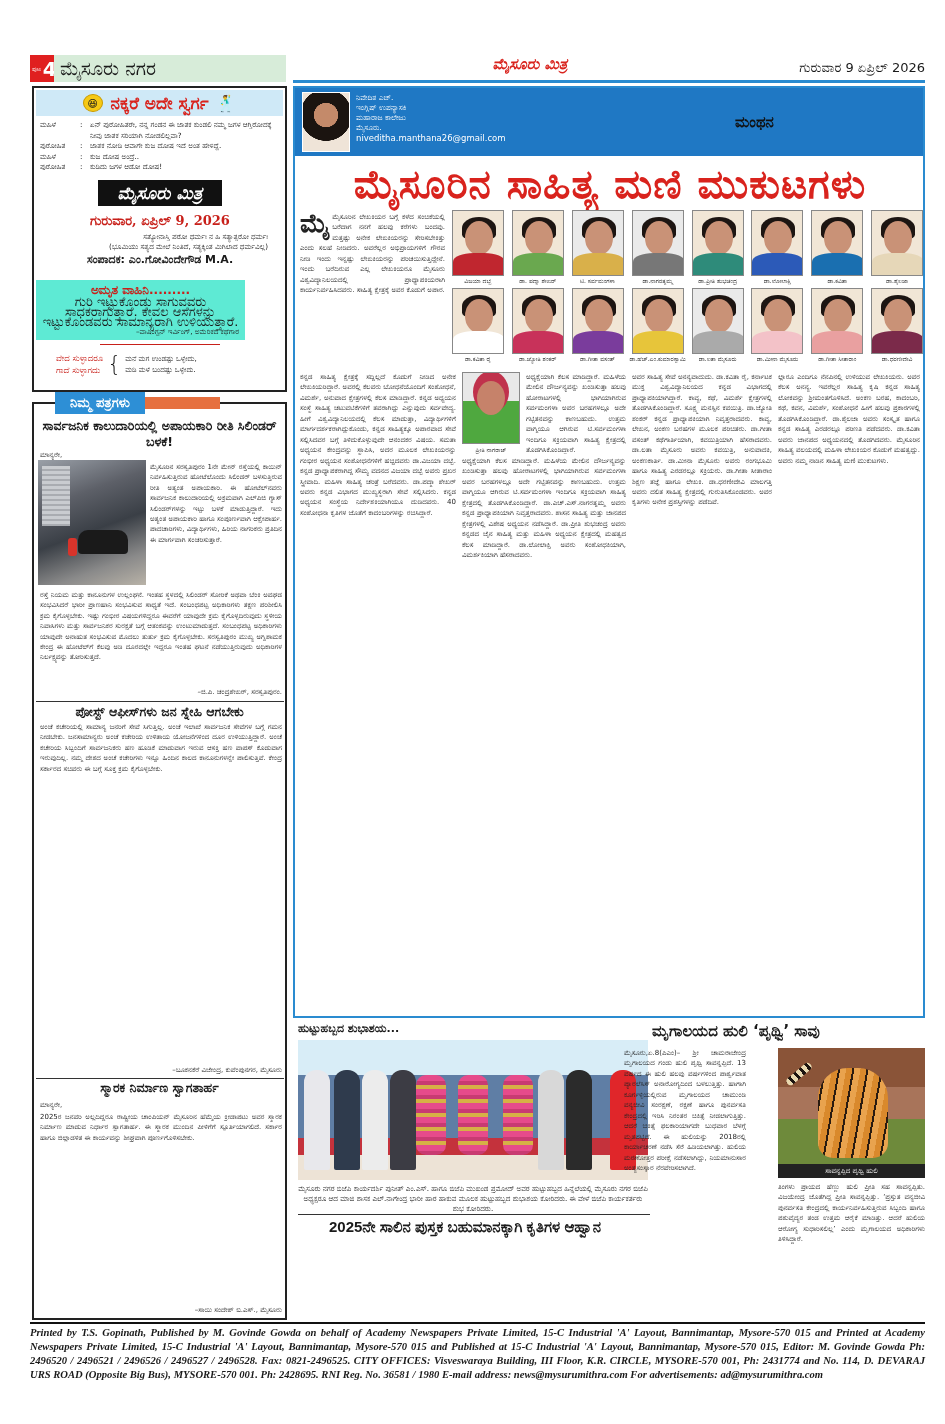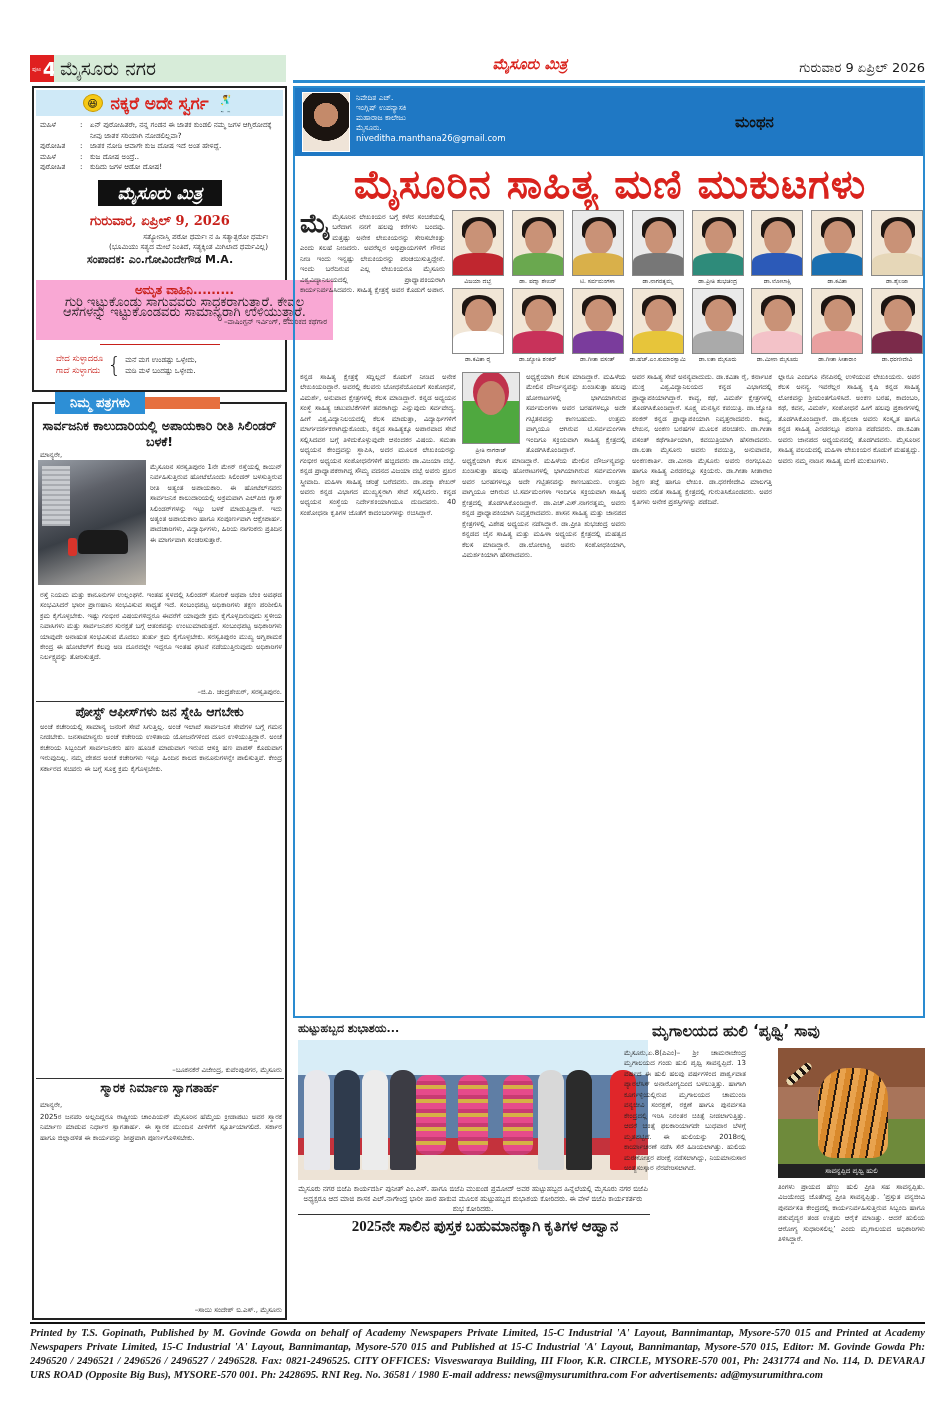--- a/index.html
+++ b/index.html
@@ -22,26 +22,26 @@
   .smiley { width: 20px; height: 18px; background: #f6c914; border-radius: 50%; border: 1px solid #c99a00; display:flex; align-items:center; justify-content:center; font-size:10px; }
   .dancer { font-size: 16px; color:#2a4fa0; }
   .joke { left: 40px; top: 120px; width: 240px; font-size: 7.2px; line-height: 10.5px; }
   .joke .row { display: flex; }
   .joke .sp { width: 40px; flex-shrink: 0; }
   .joke .colon { width: 10px; flex-shrink: 0; }
   .brand-block { left: 98px; top: 180px; width: 124px; height: 26px; background: #111; color: #fff; font-size: 17px; font-weight: bold; text-align: center; line-height: 26px; font-style: italic; }
   .date-red { left: 40px; top: 213px; width: 240px; text-align: center; color: #c8201a; font-size: 13px; font-weight: bold; font-family: "DejaVu Serif", serif; }
   .motto { left: 28px; top: 232px; width: 240px; text-align: right; font-size: 7.2px; line-height: 10px; }
   .editor { left: 40px; top: 253px; width: 240px; text-align: center; font-size: 11px; font-weight: bold; }
-  .amrutha { left: 36px; top: 280px; width: 297px; height: 60px; background: #f9a8d4; }
+  .amrutha { left: 36px; top: 280px; width: 209px; height: 60px; background: #5eead4; }
   .amrutha .title { color: #c8201a; text-align: center; font-size: 12px; font-weight: bold; margin-top: 3px; }
   .amrutha .body { font-size: 13px; line-height: 10px; text-align: center; padding: 0 6px; }
   .amrutha .by { text-align: right; padding-right: 6px; font-size: 7.2px; }
   .red-rule { left: 100px; top: 344px; width: 120px; height: 1px; background: #c8201a; }
-  .veda { left: 56px; top: 352px; width: 230px; display: flex; align-items: flex-end; gap: 4px; }
+  .veda { left: 56px; top: 352px; width: 230px; display: flex; align-items: center; gap: 4px; }
   .veda .l { color: #c8201a; font-size: 8.5px; line-height: 12px; }
   .veda .brace { font-size: 22px; line-height: 22px; font-weight: 200; }
   .veda .r { font-size: 7.2px; line-height: 11px; }
 
   
   .letters-box { left: 32px; top: 402px; width: 255px; height: 918px; border: 2px solid #222; }
   .nimma { left: 55px; top: 392px; width: 90px; height: 22px; background: #2d8fd6; color: #fff; font-size: 13px; font-weight: bold; text-align: center; line-height: 22px; }
   .nimma-bar { left: 145px; top: 397px; width: 75px; height: 12px; background: #e6703f; }
   .l-head { width: 245px; text-align: center; font-weight: bold; font-size: 12.5px; line-height: 16px; }
   .l-text { font-size: 7px; line-height: 10.4px; text-align: justify; color: #222; }
@@ -76,21 +76,21 @@
   .inset-photo { left: 462px; top: 372px; width: 58px; height: 72px; background: linear-gradient(180deg,#e8e8e8 0 40%,#4fa83f 40% 100%); border: 1px solid #888; overflow: hidden; }
   .inset-photo .f { position:absolute; left:14px; top:8px; width:28px; height:34px; border-radius:50%; background:#c6826a; box-shadow: 0 -6px 0 4px #c0324c; }
   .inset-cap { left: 460px; top: 446px; width: 62px; text-align: center; font-size: 6px; }
 
   
   .bday-title { left: 298px; top: 1022px; font-size: 11px; font-weight: bold; }
   .bday-photo { left: 298px; top: 1040px; width: 350px; height: 140px; overflow: hidden; background: linear-gradient(180deg,#d8edf7 0 25%,#5f7ea5 25% 70%,#c4323c 70% 82%,#ede3d6 82%); }
   .bday-photo .p { position:absolute; bottom:10px; width:26px; height:100px; border-radius: 12px 12px 2px 2px; }
   .bday-photo .g { position:absolute; bottom:25px; width:30px; height:80px; border-radius: 10px; background: repeating-linear-gradient(180deg,#e64b8b 0 6px,#c83b72 6px 10px,#d6b145 10px 14px); }
   .bday-cap { left: 298px; top: 1184px; width: 350px; font-size: 7.2px; line-height: 10px; text-align: center; }
-  .book-head { left: 310px; top: 1218px; width: 350px; font-size: 15px; font-weight: bold; text-align: center; font-family: Liberation Serif, serif; white-space: nowrap; }
+  .book-head { left: 290px; top: 1218px; width: 350px; font-size: 15px; font-weight: bold; text-align: center; font-family: Liberation Sans, sans-serif; white-space: nowrap; }
   .book-cols { left: 298px; top: 1240px; width: 355px; display: flex; gap: 8px; }
   .book-cols .col { width: 113px; }
 
   
   .tiger-head { left: 652px; top: 1022px; width: 273px; font-size: 15px; font-weight: bold; white-space: nowrap; }
   .tiger-text { left: 624px; top: 1048px; width: 122px; }
   .tiger-photo { left: 778px; top: 1048px; width: 147px; height: 130px; background: linear-gradient(180deg,#8a5438 0 30%,#a8745a 30% 55%,#6e8a3b 55% 100%); overflow: hidden; }
   .tiger-photo .body { position:absolute; left:40px; top:20px; width:70px; height:90px; border-radius: 30px 30px 15px 15px; background: repeating-linear-gradient(100deg,#d9892c 0 6px,#2a1b10 6px 8px,#e9a34e 8px 14px); }
   .tiger-photo .tail { position:absolute; left:6px; top:22px; width:30px; height:8px; background: repeating-linear-gradient(90deg,#e9d9b0 0 4px,#1c1410 4px 7px); border-radius:4px; transform: rotate(-40deg); }
   .tiger-cap { left: 778px; top: 1164px; width: 147px; height: 14px; background: #222; color: #fff; font-size: 7px; text-align: center; line-height: 14px; }

